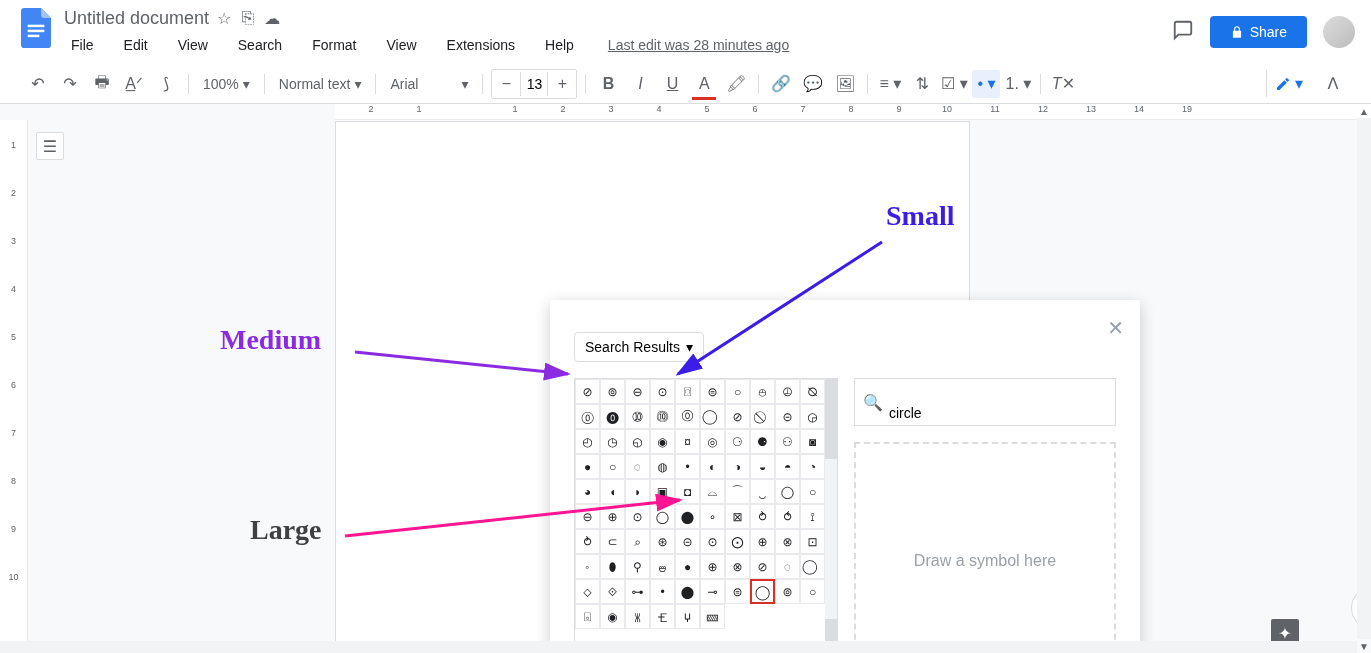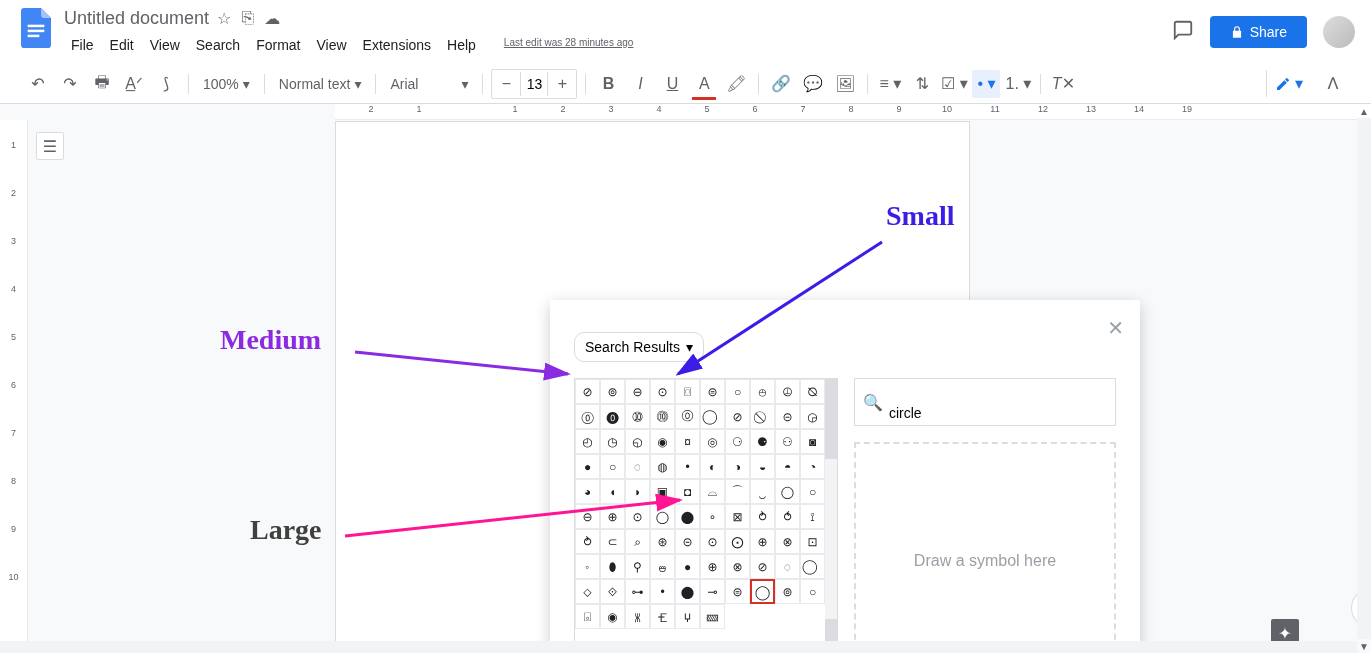--- a/index.html
+++ b/index.html
@@ -5,23 +5,23 @@
 * { box-sizing: border-box; margin: 0; padding: 0; }
 body { font-family: Arial, sans-serif; background: #fff; width: 1371px; height: 653px; overflow: hidden; position: relative; }
 .header { display: flex; padding: 8px 16px; height: 64px; }
 .logo { width: 40px; height: 40px; display: flex; align-items: center; justify-content: center; }
 .logo svg { width: 32px; height: 40px; }
 .title-area { flex: 1; margin-left: 8px; }
 .title-row { display: flex; align-items: center; gap: 8px; }
 .doc-title { font-size: 18px; color: #5f6368; }
 .title-icons { display: flex; gap: 10px; color: #5f6368; }
 .title-icons span { cursor: pointer; font-size: 16px; }
-.menubar { display: flex; gap: 2px; font-size: 14px; color: #202124; margin-top: 4px; }
+.menubar { display: flex; gap: 16px; font-size: 14px; color: #202124; margin-top: 4px; }
 .menubar span { padding: 4px 7px; cursor: pointer; }
-.last-edit { color: #5f6368; text-decoration: underline; margin-left: 12px; font-size: 10px; }
+.last-edit { color: #5f6368; text-decoration: underline; margin-left: 4px; font-size: 14px; }
 .header-right { display: flex; align-items: center; gap: 16px; }
 .comment-icon { color: #5f6368; cursor: pointer; }
 .share-btn { background: #1a73e8; color: #ffffff; border: none; border-radius: 4px; padding: 8px 20px; font-size: 14px; font-weight: 500; display: flex; align-items: center; gap: 6px; cursor: pointer; }
 .avatar { width: 32px; height: 32px; border-radius: 50%; background: linear-gradient(135deg, #ddd, #bbb); }
 .toolbar { display: flex; align-items: center; padding: 4px 24px; border-bottom: 1px solid #dadce0; height: 40px; gap: 4px; }
 .tb-btn { width: 28px; height: 28px; display: flex; align-items: center; justify-content: center; color: #5f6368; cursor: pointer; border-radius: 2px; font-size: 16px; }
 .tb-sep { width: 1px; height: 20px; background: #dadce0; margin: 0 4px; }
 .tb-select { display: flex; align-items: center; gap: 4px; padding: 0 6px; color: #5f6368; font-size: 14px; cursor: pointer; }
 .tb-font-size { display: flex; align-items: center; border: 1px solid #dadce0; border-radius: 2px; }
 .tb-font-size .tb-btn { border: none; }
@@ -33,21 +33,21 @@
 .ruler { height: 16px; background: #fff; position: relative; font-size: 9px; color: #5f6368; border-bottom: 1px solid #e8eaed; margin-left: 335px; }
 .ruler-marks { display: flex; position: absolute; left: 12px; }
 .ruler-num { width: 48px; text-align: center; position: relative; }
 .vruler { position: absolute; left: 0; top: 16px; width: 28px; background: #fff; height: 100%; font-size: 9px; color: #5f6368; border-right: 1px solid #e8eaed; padding-top: 20px;}
 .vruler div { height: 48px; text-align: center; }
 .page { position: absolute; left: 335px; top: 17px; width: 635px; height: 800px; background: #fff; border: 1px solid #dadce0; }
 .sidebar-btn { position: absolute; left: 36px; top: 28px; width: 28px; height: 28px; border: 1px solid #dadce0; border-radius: 2px; display: flex; align-items: center; justify-content: center; color: #5f6368; cursor: pointer; background: #fff; }
 .dialog { position: absolute; left: 550px; top: 196px; width: 590px; background: #fff; box-shadow: 0 4px 16px rgba(0,0,0,0.2); border-radius: 2px; padding: 20px 24px; }
 .dialog-title { font-size: 22px; color: #202124; }
 .dialog-close { position: absolute; right: 16px; top: 16px; color: #9aa0a6; cursor: pointer; font-size: 20px; }
-.dropdown { display: inline-flex; align-items: center; gap: 6px; border: 1px solid #dadce0; border-radius: 10px; padding: 6px 10px; margin-top: 12px; font-size: 14px; cursor: pointer; }
+.dropdown { display: inline-flex; align-items: center; gap: 6px; border: 1px solid #dadce0; border-radius: 4px; padding: 6px 10px; margin-top: 12px; font-size: 14px; cursor: pointer; }
 .dialog-body { display: flex; gap: 16px; margin-top: 16px; }
 .char-grid-wrap { display: flex; border: 1px solid #dadce0; }
 .char-grid { width: 250px; }
 .char-row { display: flex; }
 .char-cell { width: 25px; height: 25px; border: 0.5px solid #e8eaed; display: flex; align-items: center; justify-content: center; font-size: 12px; cursor: pointer; color: #202124; }
 .char-cell.empty { background: #fff; border-color: transparent; }
 .grid-scroll { width: 12px; background: #f1f3f4; position: relative; }
 .grid-scroll-thumb { position: absolute; top: 0; width: 100%; height: 80px; background: #dadce0; }
 .grid-scroll-thumb2 { position: absolute; bottom: 0; width: 100%; height: 60px; background: #dadce0; }
 .right-panel { flex: 1; }

